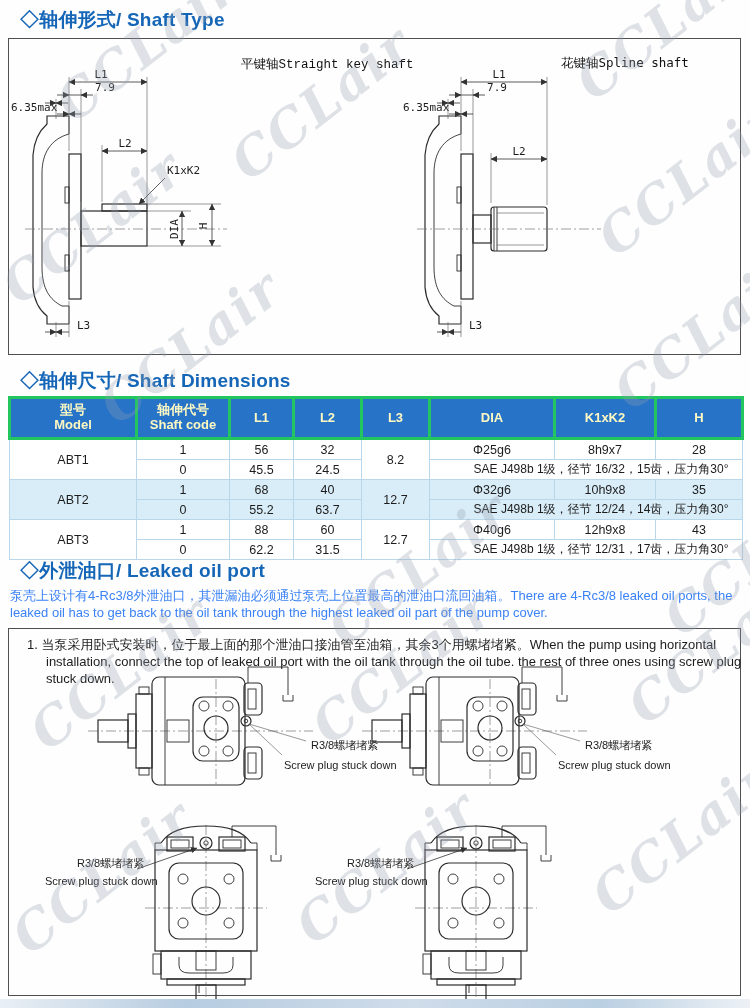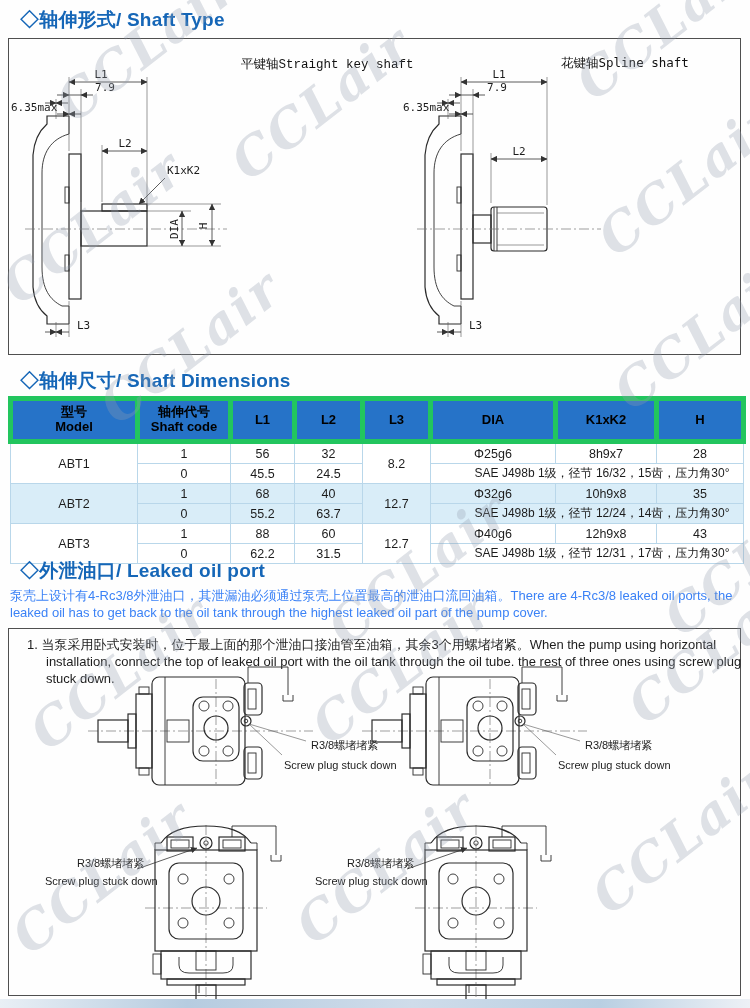--- a/index.html
+++ b/index.html
@@ -29,22 +29,22 @@
   .draw-title{
     font-family:"DejaVu Sans Mono", monospace;font-size:12.5px;color:#111;white-space:nowrap;
   }
   
   .para{font-size:13px;line-height:1.28;color:#3b82f6;}
   .note{font-size:13px;line-height:1.3;color:#1d1d1d;padding-left:19px;text-indent:-19px;}
   
   table.dim-table{border-collapse:collapse;table-layout:fixed;width:733px;
     font-size:12.5px;color:#1c1c1c;}
   table.dim-table th{
-    background:#2673c8;color:#000000;font-weight:bold;font-size:13px;line-height:1.15;
-    border:5px solid #22c55e;padding:3px 1px;height:32px;
+    background:#2673c8;color:#fef9c3;font-weight:bold;font-size:13px;line-height:1.15;
+    border:3px solid #22c55e;padding:3px 1px;height:32px;
   }
   table.dim-table td{
     border:1px solid #b9d7ea;text-align:center;padding:1px 2px;height:17px;
     background:#ffffff;
   }
   table.dim-table tr.alt td{background:#d9edf8;}
   table.dim-table .sae{font-size:12px;padding-left:32px;}
   
   svg text.dt{font-family:"DejaVu Sans Mono", monospace;font-size:11px;fill:#1c1c1c;}
   svg text.cn{font-family:"Liberation Sans", sans-serif;font-size:11px;fill:#1c1c1c;}

